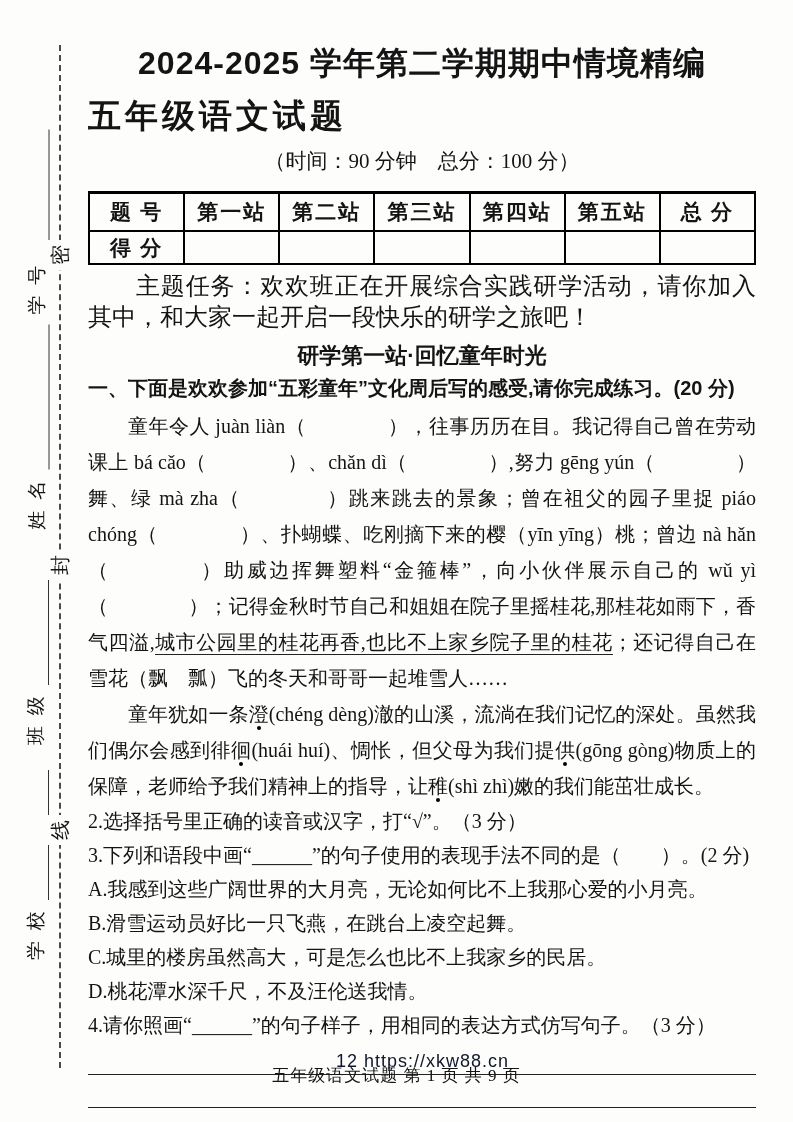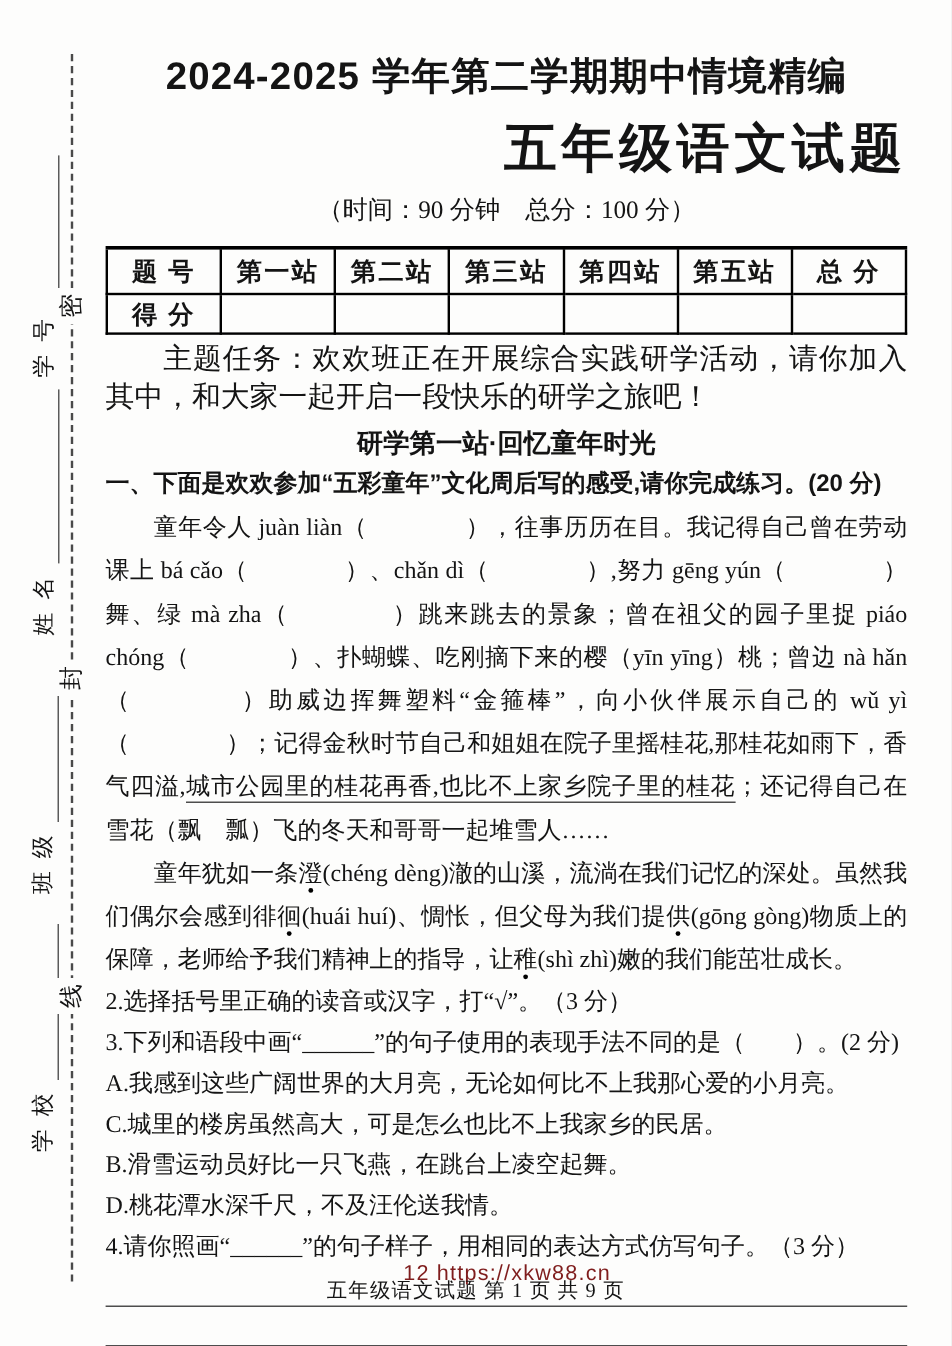--- a/index.html
+++ b/index.html
@@ -21,21 +21,21 @@
   .m-label {
     position:absolute; display:flex; align-items:flex-end; gap:8px;
     font-size:19px; letter-spacing:3px; white-space:nowrap;
     transform:rotate(-90deg); height:26px;
   }
   .m-label .m-line { flex:1; border-bottom:1.6px solid #333; height:1.1em; min-width:60px; }
   
   .content { position:absolute; left:88px; top:36px; width:668px; }
   .sans { font-family:"Liberation Sans","DejaVu Sans",sans-serif; }
   .title1 { font-size:32px; font-weight:bold; text-align:center; margin:6px 0 0; letter-spacing:1px; }
-  .title2 { font-size:44px; font-weight:bold; text-align:right; margin:8px 0 2px; letter-spacing:4px; }
+  .title2 { font-size:33px; font-weight:bold; text-align:left; margin:8px 0 2px; letter-spacing:4px; }
   .subtitle { text-align:center; font-size:21px; margin:8px 0 8px; }
   table.score { border-collapse:collapse; width:100%; table-layout:fixed; margin:16px 0 6px; border-top:3px solid #000; }
   table.score th, table.score td { border:2px solid #000; text-align:center; padding:0; }
   table.score tr.hdr th { height:36px; font-size:21px; font-weight:bold; letter-spacing:2px; }
   table.score tr.scr th { height:31px; font-size:21px; font-weight:bold; letter-spacing:2px; }
   .intro { font-size:24px; line-height:31px; text-indent:2em; text-align:justify; margin:4px 0 2px; }
   .station-h { font-size:22px; font-weight:bold; text-align:center; margin:8px 0 4px; }
   .section-h { font-size:20px; font-weight:bold; margin:4px 0 6px; text-align:justify; }
   .bodyp { font-size:20px; line-height:36px; text-indent:2em; text-align:justify; margin:0; }
   .u { border-bottom:1.6px solid #222; padding-bottom:1px; }
@@ -46,21 +46,21 @@
   }
   .q { font-size:20px; line-height:34px; margin:0; text-align:justify; }
   .ansline { border-bottom:1.6px solid #222; height:32px; width:100%; }
   
   .footer {
     position:absolute; left:0; top:1064px; width:793px; text-align:center;
     font-size:17px; letter-spacing:1px; z-index:1;
   }
   .watermark {
     position:absolute; left:336px; top:1051px; font-size:18px;
-    color:#7f1d1d; z-index:0; letter-spacing:1px;
+    color:#0f172a; z-index:0; letter-spacing:1px;
     font-family:"Liberation Sans","DejaVu Sans",sans-serif;
   }
 </style>
 </head>
 <body>
 
 <div class="page">
 
   <div class="seal-line"></div>
   <div class="seal-char" style="top:240px;">密</div>
@@ -117,22 +117,22 @@
     <div class="station-h sans">研学第一站·回忆童年时光</div>
     <div class="section-h sans">一、下面是欢欢参加“五彩童年”文化周后写的感受,请你完成练习。(20 分)</div>
 
     <p class="bodyp"><span>童年令人 juàn liàn（　　　　），往事历历在目。我记得自己曾在劳动课上 bá cǎo（　　　　）、chǎn dì（　　　　）,努力 gēng yún（　　　　）舞、绿 mà zha（　　　　）跳来跳去的景象；曾在祖父的园子里捉 piáo chóng（　　　　）、扑蝴蝶、吃刚摘下来的樱（yīn yīng）桃；曾边 nà hǎn（　　　　）助威边挥舞塑料“金箍棒”，向小伙伴展示自己的 wǔ yì（　　　　）；记得金秋时节自己和姐姐在院子里摇桂花,那桂花如雨下，香气四溢,</span><span class="u">城市公园里的桂花再香,也比不上家乡院子里的桂花</span><span>；还记得自己在雪花（飘　瓢）飞的冬天和哥哥一起堆雪人……</span></p>
 
     <p class="bodyp"><span>童年犹如一条</span><span class="emdot">澄</span><span>(chéng dèng)澈的山溪，流淌在我们记忆的深处。虽然我们偶尔会感到徘</span><span class="emdot">徊</span><span>(huái huí)、惆怅，但父母为我们提</span><span class="emdot">供</span><span>(gōng gòng)物质上的保障，老师给予我们精神上的指导，让</span><span class="emdot">稚</span><span>(shì zhì)嫩的我们能茁壮成长。</span></p>
 
     <p class="q">2.选择括号里正确的读音或汉字，打“√”。（3 分）</p>
     <p class="q">3.下列和语段中画“______”的句子使用的表现手法不同的是（　　）。(2 分)</p>
     <p class="q">A.我感到这些广阔世界的大月亮，无论如何比不上我那心爱的小月亮。</p>
+    <p class="q">B.滑雪运动员好比一只飞燕，在跳台上凌空起舞。</p>
     <p class="q">C.城里的楼房虽然高大，可是怎么也比不上我家乡的民居。</p>
-    <p class="q">B.滑雪运动员好比一只飞燕，在跳台上凌空起舞。</p>
     <p class="q">D.桃花潭水深千尺，不及汪伦送我情。</p>
     <p class="q">4.请你照画“______”的句子样子，用相同的表达方式仿写句子。（3 分）</p>
 
     <div class="ansline"></div>
     <div class="ansline"></div>
 
   </div>
 
   <div class="watermark">12 https://xkw88.cn</div>
   <div class="footer">五年级语文试题 第 1 页 共 9 页</div>

